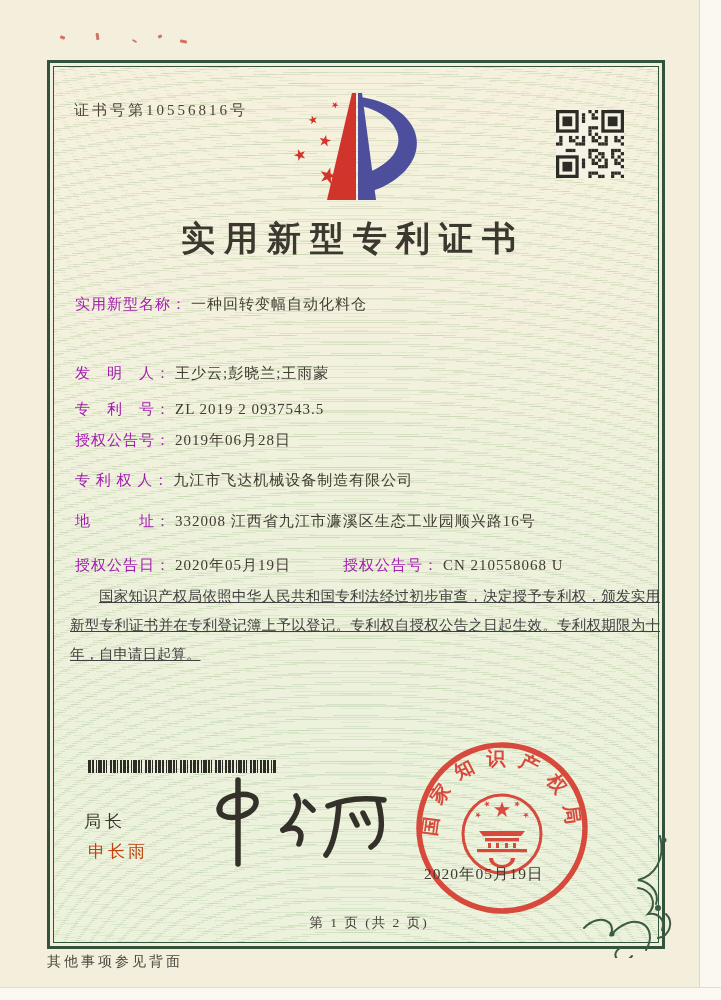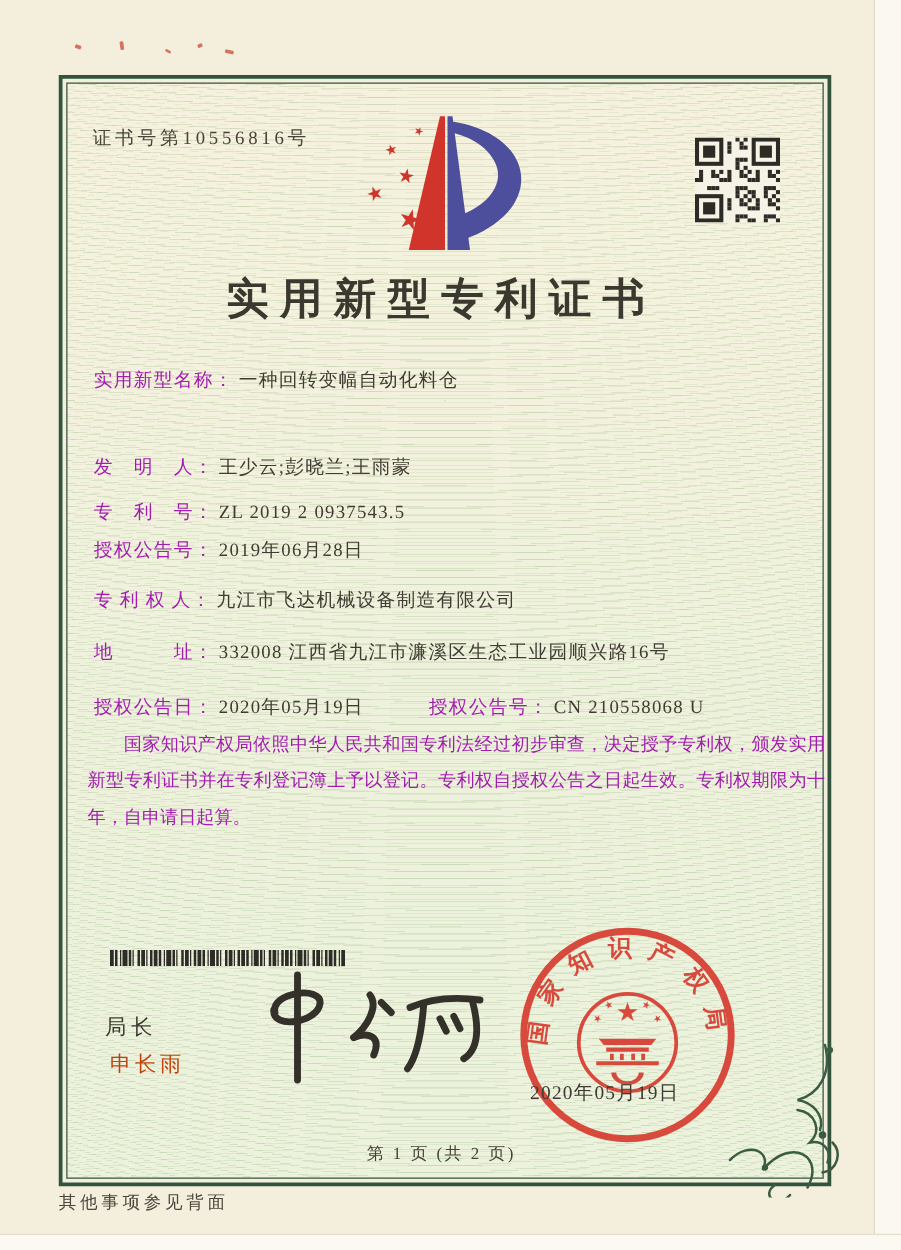--- a/index.html
+++ b/index.html
@@ -25,29 +25,29 @@
       linear-gradient(180deg, rgba(246,241,222,.95) 0%, rgba(246,241,222,.72) 30%, rgba(240,241,220,.38) 55%, rgba(230,238,210,.05) 100%);
   }
   .certno{left:74px;top:101px;font-size:15px;letter-spacing:3px;color:#474338;z-index:2;}
   .logo{left:272px;top:90px;z-index:2;}
   .qr{left:556px;top:110px;z-index:2;}
   .title{left:47px;top:216px;width:612px;text-align:center;font-size:34px;letter-spacing:9px;color:#3a382f;z-index:2;font-weight:700;}
   .row{left:75px;width:566px;font-size:15px;letter-spacing:1px;color:#403c32;z-index:2;white-space:nowrap;}
   .row .lbl{color:#a21caf;}
   .row .val{margin-left:4px;}
   .row .lbl2{margin-left:52px;}
-  .body-text{left:70px;top:582px;width:590px;z-index:2;font-size:14.5px;line-height:29px;color:#a21caf;text-align:justify;}
+  .body-text{left:70px;top:582px;width:590px;z-index:2;font-size:14.5px;line-height:29px;color:#404040;text-align:justify;text-decoration:underline;}
   .body-text p{margin:0;text-indent:2em;}
   .barcode{left:88px;top:760px;z-index:2;}
   .signer-title{left:84px;top:810px;font-size:17px;letter-spacing:4px;z-index:2;color:#3c382f;}
   .signer-name{left:88px;top:840px;font-size:17px;letter-spacing:3px;z-index:2;color:#c2410c;}
   .signature{left:192px;top:772px;z-index:3;}
   .seal{left:410px;top:738px;z-index:3;}
   .seal-date{left:424px;top:864px;width:170px;font-size:15.5px;letter-spacing:1px;color:#3e3a33;z-index:4;}
-  .footer-page{left:47px;top:914px;width:612px;text-align:center;font-size:13.5px;letter-spacing:2px;color:#45413a;z-index:2;}
+  .footer-page{left:47px;top:914px;width:612px;text-align:center;font-size:13.5px;letter-spacing:2px;color:#45413a;z-index:2;padding-left:16px;}
   .back-note{left:47px;top:953px;width:612px;font-size:14px;letter-spacing:3px;color:#4a463c;z-index:2;}
   .ornament{left:576px;top:830px;z-index:4;}
 </style>
 </head>
 <body>
 
 <div class="abs edge-right"></div>
 <div class="abs edge-bottom"></div>
 
 <div class="speck" style="left:60px;top:36px;width:5px;height:3px;transform:rotate(20deg)"></div>

